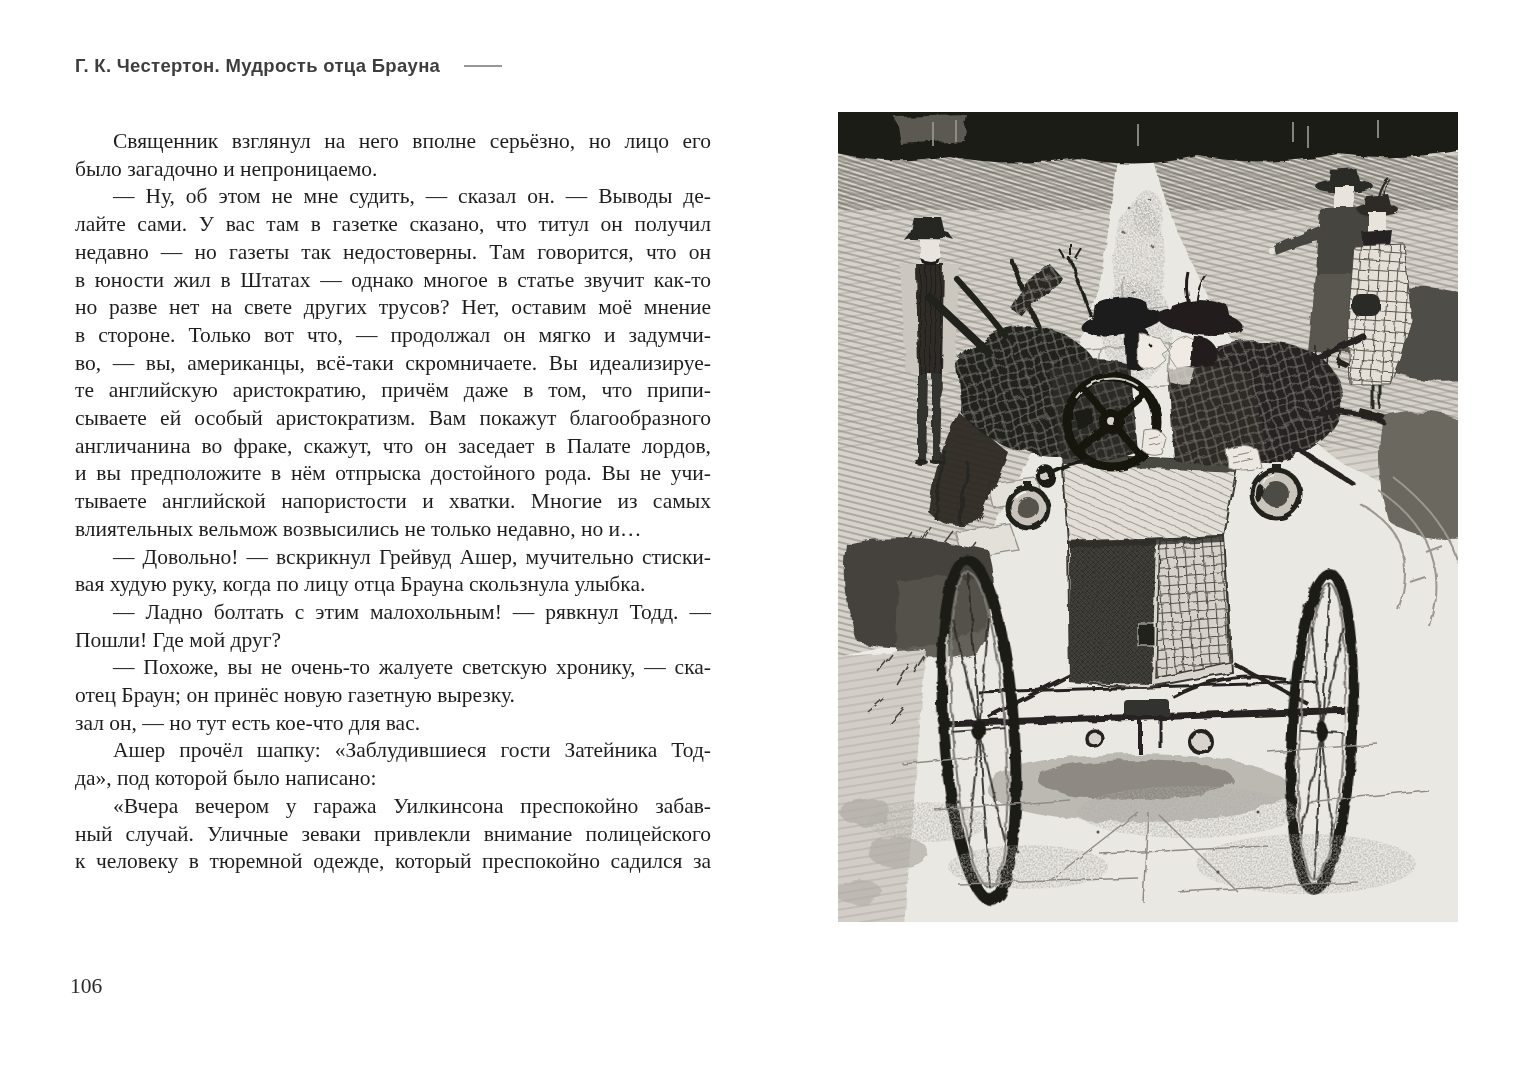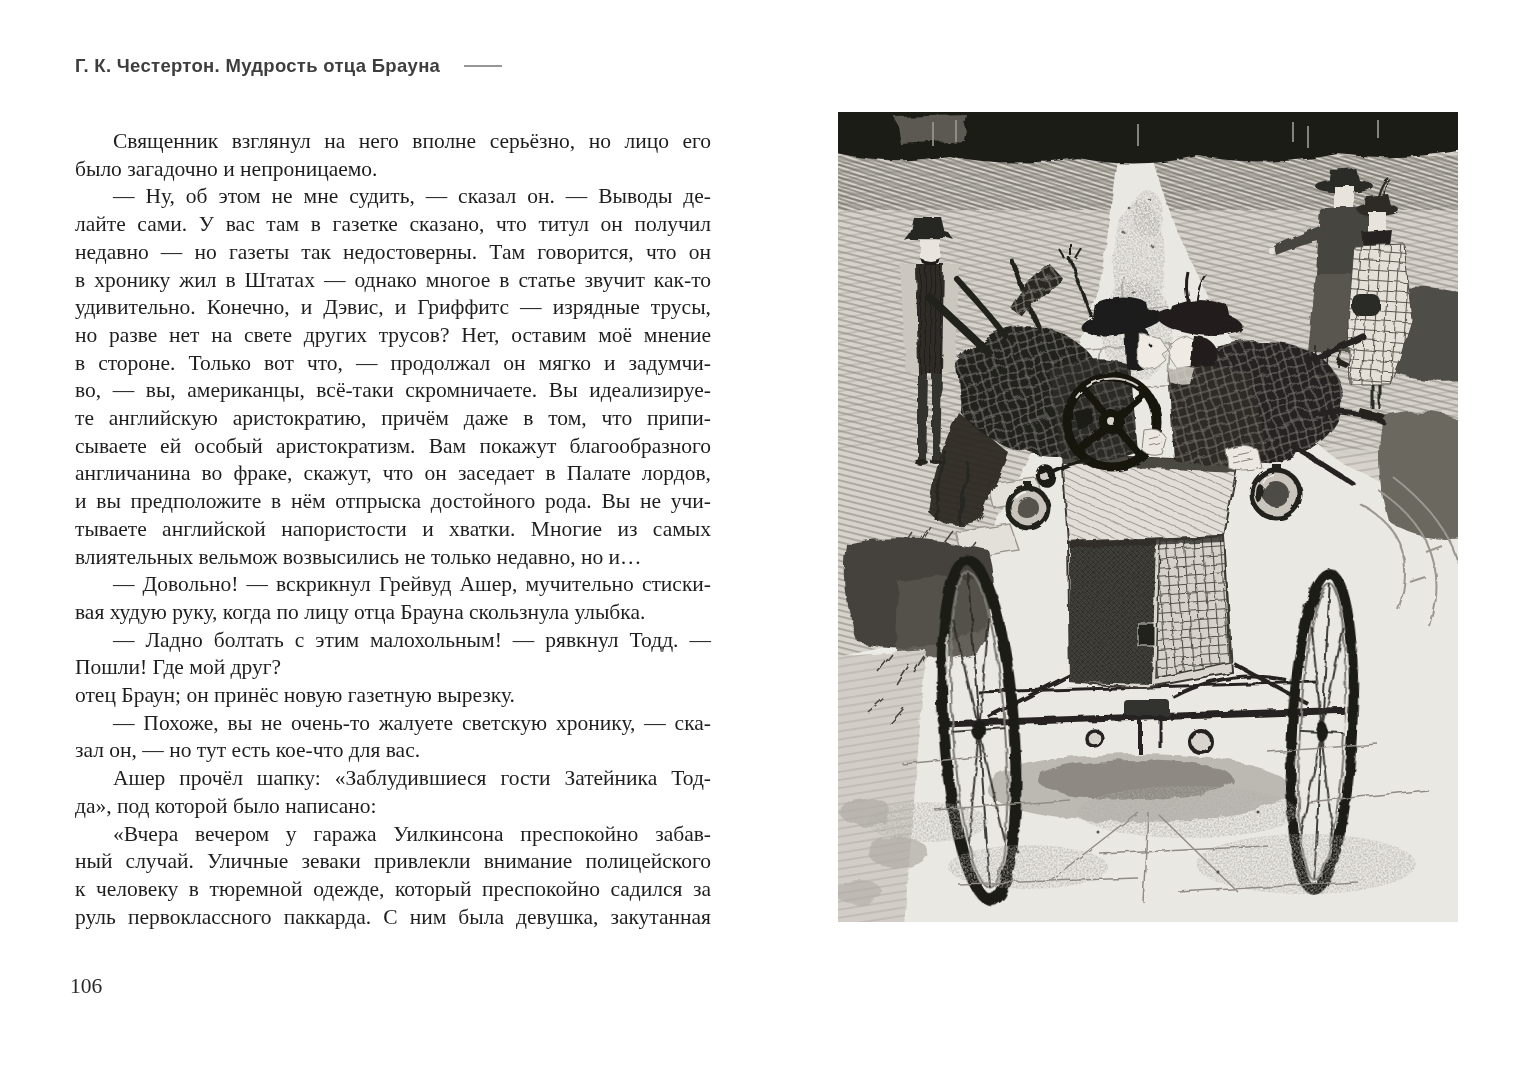--- a/index.html
+++ b/index.html
@@ -47,44 +47,42 @@
     <span>Г. К. Честертон. Мудрость отца Брауна</span>
     <span class="header-rule"></span>
   </div>
 
   <div class="body-text">
       <div class="line just indent">Священник взглянул на него вполне серьёзно, но лицо его</div>
       <div class="line endline">было загадочно и непроницаемо.</div>
       <div class="line just indent">— Ну, об этом не мне судить, — сказал он. — Выводы де-</div>
       <div class="line just">лайте сами. У вас там в газетке сказано, что титул он получил</div>
       <div class="line just">недавно — но газеты так недостоверны. Там говорится, что он</div>
-      <div class="line just">в хронику жил в Штатах — однако многое в статье звучит как-то</div>
-      <div class="line just">удивительно. Конечно, и Дэвис, и Гриффитс — изрядные трусы,</div>
+      <div class="line just">в юности жил в Штатах — однако многое в статье звучит как-то</div>
       <div class="line just">но разве нет на свете других трусов? Нет, оставим моё мнение</div>
       <div class="line just">в стороне. Только вот что, — продолжал он мягко и задумчи-</div>
       <div class="line just">во, — вы, американцы, всё-таки скромничаете. Вы идеализируе-</div>
       <div class="line just">те английскую аристократию, причём даже в том, что припи-</div>
       <div class="line just">сываете ей особый аристократизм. Вам покажут благообразного</div>
       <div class="line just">англичанина во фраке, скажут, что он заседает в Палате лордов,</div>
       <div class="line just">и вы предположите в нём отпрыска достойного рода. Вы не учи-</div>
       <div class="line just">тываете английской напористости и хватки. Многие из самых</div>
       <div class="line endline">влиятельных вельмож возвысились не только недавно, но и…</div>
       <div class="line just indent">— Довольно! — вскрикнул Грейвуд Ашер, мучительно стиски-</div>
       <div class="line endline">вая худую руку, когда по лицу отца Брауна скользнула улыбка.</div>
       <div class="line just indent">— Ладно болтать с этим малохольным! — рявкнул Тодд. —</div>
       <div class="line endline">Пошли! Где мой друг?</div>
+      <div class="line just indent">— Похоже, вы не очень-то жалуете светскую хронику, — ска-</div>
       <div class="line endline">отец Браун; он принёс новую газетную вырезку.</div>
-      <div class="line just indent">— Похоже, вы не очень-то жалуете светскую хронику, — ска-</div>
       <div class="line endline">зал он, — но тут есть кое-что для вас.</div>
       <div class="line just indent">Ашер прочёл шапку: «Заблудившиеся гости Затейника Тод-</div>
       <div class="line endline">да», под которой было написано:</div>
       <div class="line just indent">«Вчера вечером у гаража Уилкинсона преспокойно забав-</div>
       <div class="line just">ный случай. Уличные зеваки привлекли внимание полицейского</div>
       <div class="line just">к человеку в тюремной одежде, который преспокойно садился за</div>
-      <div class="line just">руль первоклассного паккарда. С ним была девушка, закутанная</div>
     </div>
 
   <div class="pageno">106</div>
 
   <div class="illus">
     <svg width="620" height="810" viewBox="0 0 620 810" xmlns="http://www.w3.org/2000/svg">
       <defs>
         <filter id="rg" x="-15%" y="-15%" width="130%" height="130%">
           <feTurbulence type="fractalNoise" baseFrequency="0.06" numOctaves="3" seed="7" result="n"></feTurbulence>
           <feDisplacementMap in="SourceGraphic" in2="n" scale="5"></feDisplacementMap>

